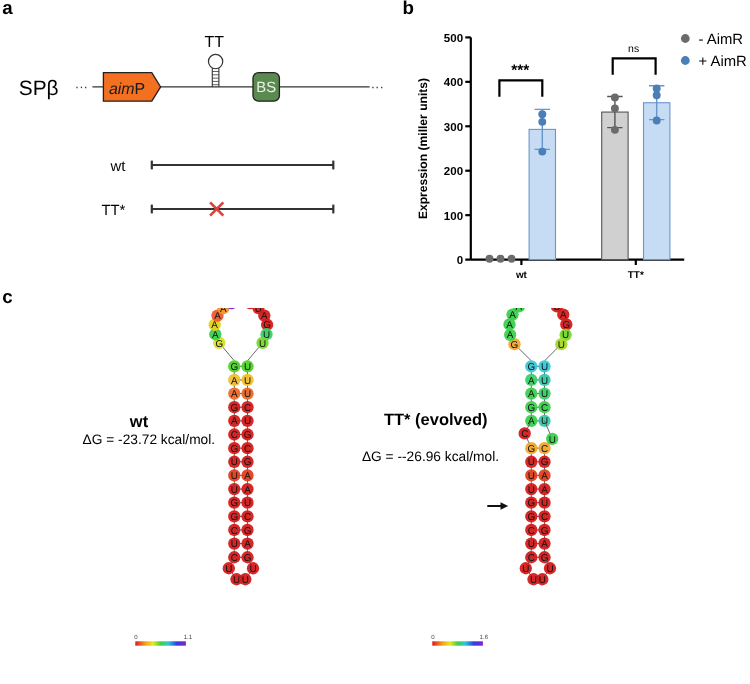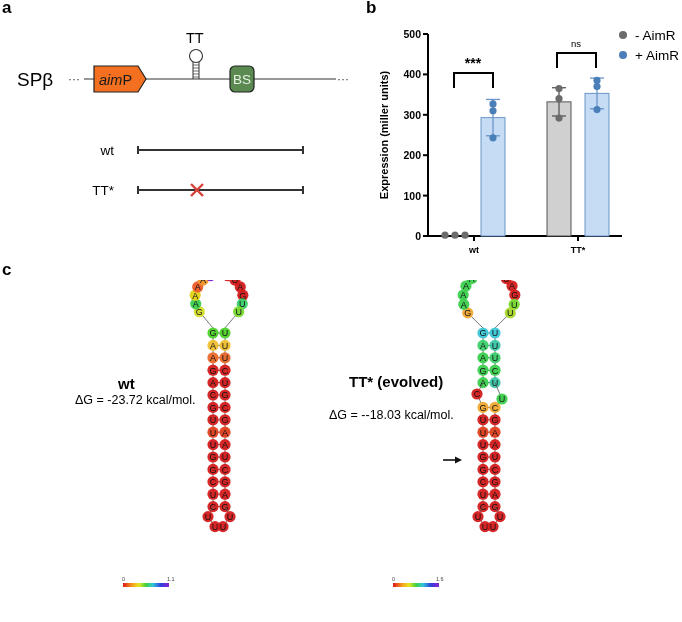--- a/index.html
+++ b/index.html
@@ -113,21 +113,21 @@
     <circle cx="263" cy="55" r="4" fill="#4a7fb8"></circle>
     <text x="275" y="60" font-size="13.5">+ AimR</text>
   </svg>
 
 <div class="abs panel-letter" style="left:2px; top:260px;">c</div>
 
 <div class="abs rna-title" style="left:118px; top:375px;">wt</div>
 <div class="abs rna-dg" style="left:63px; top:393px;margin-left:12px;">ΔG = -23.72 kcal/mol.</div>
 
 <div class="abs rna-title" style="left:349px; top:373px;">TT*  (evolved)</div>
-<div class="abs rna-dg" style="left:329px; top:408px;">ΔG = --18.03  kcal/mol.</div>
+<div class="abs rna-dg" style="left:329px; top:408px;">ΔG = --26.96  kcal/mol.</div>
 
 <svg class="abs" id="rna" style="left:0; top:280px;" width="682" height="342">
   <defs>
     <linearGradient id="rainbow" x1="0" x2="1" y1="0" y2="0">
       <stop offset="0" stop-color="#e01818"></stop>
       <stop offset="0.2" stop-color="#f3a020"></stop>
       <stop offset="0.35" stop-color="#e8e820"></stop>
       <stop offset="0.5" stop-color="#40d040"></stop>
       <stop offset="0.65" stop-color="#30c8d8"></stop>
       <stop offset="0.82" stop-color="#3040e0"></stop>

